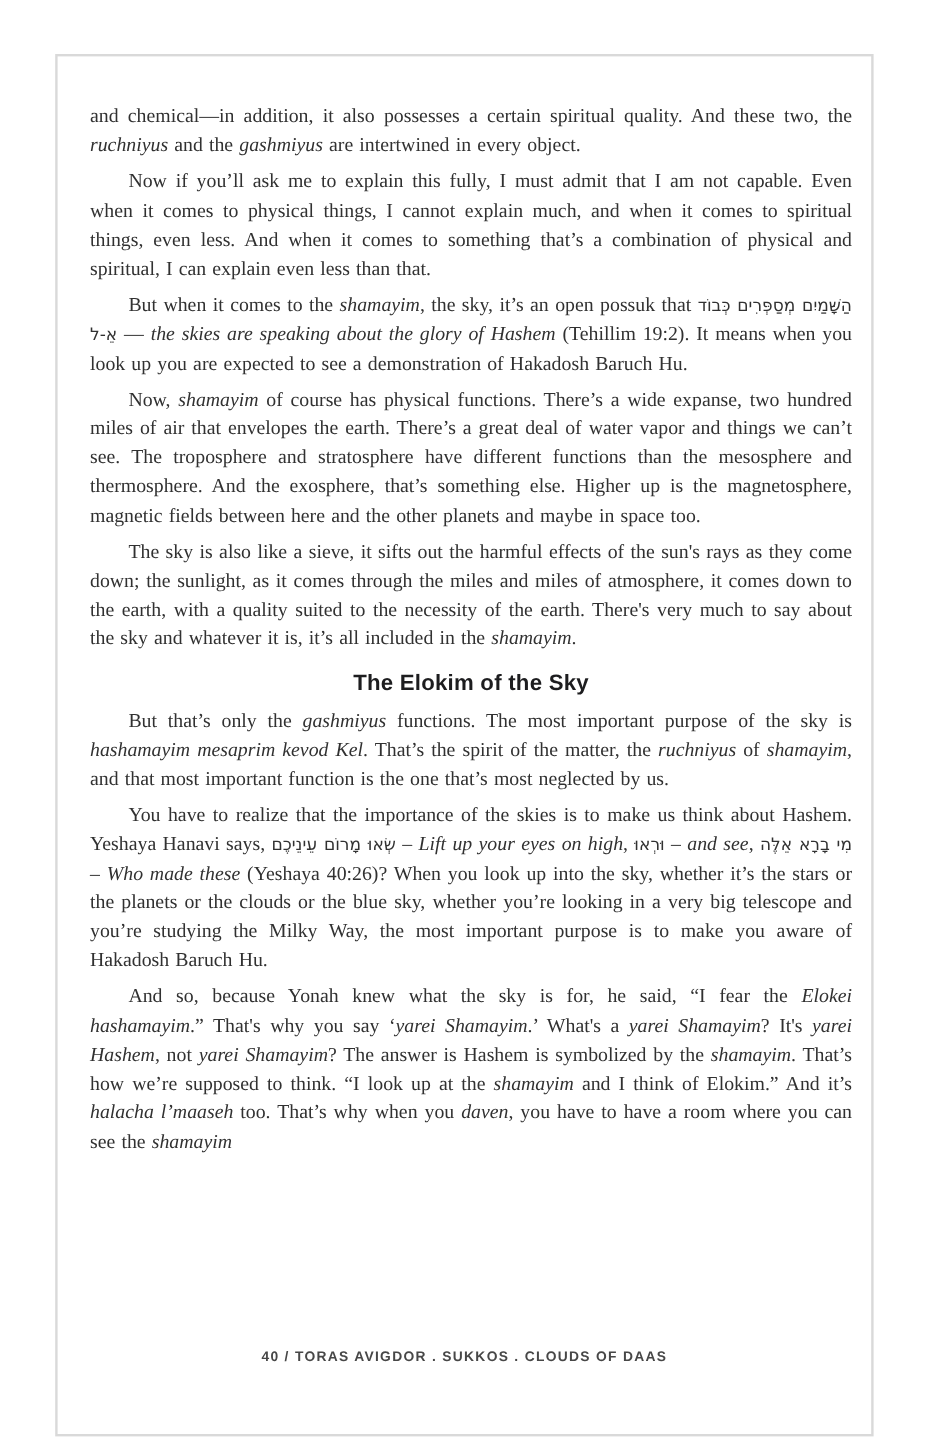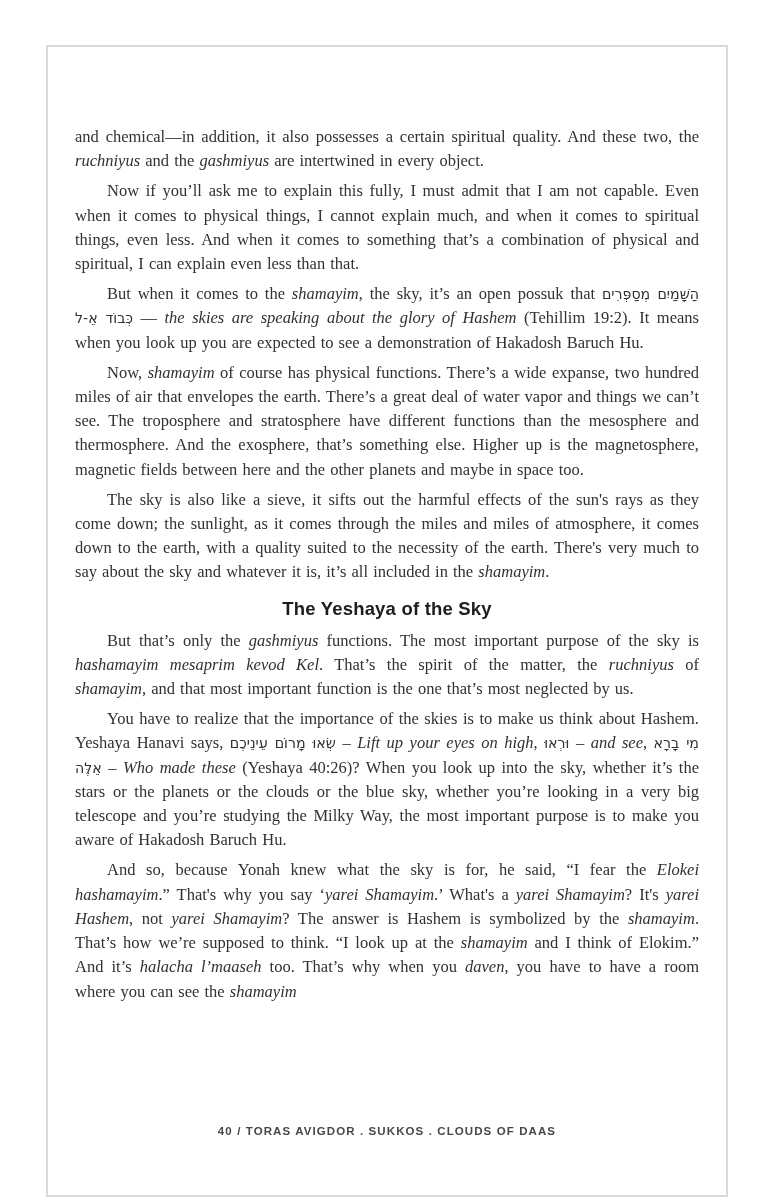--- a/index.html
+++ b/index.html
@@ -19,24 +19,23 @@
     left: 46px;
     top: 45px;
     width: 682px;
     height: 1152px;
     box-sizing: border-box;
     border: 2px solid var(--frame-border, #d9d9d9);
     background: var(--page-bg, #ffffff);
   }
   .content {
     box-sizing: border-box;
-    padding: 38px 27px 0 27px;
+    padding: 38px 16px 0 27px;
     height: 1040px;
     overflow: hidden;
-    margin-top: 40px;
   }
   p.para {
     margin: 0 0 6px 0;
     font-family: "Liberation Serif", serif;
     font-size: 16.5px;
     line-height: 24.2px;
     color: var(--ink, #313131);
     text-align: justify;
     word-spacing: 0.06em;
   }
@@ -73,19 +72,19 @@
 </head>
 <body>
 
 <div class="page-frame">
   <div class="content" id="article-body">
       <p class="para"><span>and chemical—in addition, it also possesses a certain spiritual quality. And these two, the </span><span class="it">ruchniyus</span><span> and the </span><span class="it">gashmiyus</span><span> are intertwined in every object.</span></p>
       <p class="para indent"><span>Now if you’ll ask me to explain this fully, I must admit that I am not capable. Even when it comes to physical things, I cannot explain much, and when it comes to spiritual things, even less. And when it comes to something that’s a combination of physical and spiritual, I can explain even less than that.</span></p>
       <p class="para indent"><span>But when it comes to the </span><span class="it">shamayim</span><span>, the sky, it’s an open possuk that </span><span class="heb" dir="rtl">הַשָּׁמַיִם מְסַפְּרִים כְּבוֹד אֵ-ל</span><span> — </span><span class="it">the skies are speaking about the glory of Hashem</span><span> (Tehillim 19:2). It means when you look up you are expected to see a demonstration of Hakadosh Baruch Hu.</span></p>
       <p class="para indent"><span>Now, </span><span class="it">shamayim</span><span> of course has physical functions. There’s a wide expanse, two hundred miles of air that envelopes the earth. There’s a great deal of water vapor and things we can’t see. The troposphere and stratosphere have different functions than the mesosphere and thermosphere. And the exosphere, that’s something else. Higher up is the magnetosphere, magnetic fields between here and the other planets and maybe in space too.</span></p>
       <p class="para indent"><span>The sky is also like a sieve, it sifts out the harmful effects of the sun's rays as they come down; the sunlight, as it comes through the miles and miles of atmosphere, it comes down to the earth, with a quality suited to the necessity of the earth. There's very much to say about the sky and whatever it is, it’s all included in the </span><span class="it">shamayim</span><span>.</span></p>
-      <h2 class="section-heading">The Yeshaya of the Sky</h2>
+      <h2 class="section-heading">The Elokim of the Sky</h2>
       <p class="para indent"><span>But that’s only the </span><span class="it">gashmiyus</span><span> functions. The most important purpose of the sky is </span><span class="it">hashamayim mesaprim kevod Kel</span><span>. That’s the spirit of the matter, the </span><span class="it">ruchniyus</span><span> of </span><span class="it">shamayim</span><span>, and that most important function is the one that’s most neglected by us.</span></p>
       <p class="para indent"><span>You have to realize that the importance of the skies is to make us think about Hashem. Yeshaya Hanavi says, </span><span class="heb" dir="rtl">שְׂאוּ מָרוֹם עֵינֵיכֶם</span><span> – </span><span class="it">Lift up your eyes on high</span><span>, </span><span class="heb" dir="rtl">וּרְאוּ</span><span> – </span><span class="it">and see</span><span>, </span><span class="heb" dir="rtl">מִי בָרָא אֵלֶּה</span><span> – </span><span class="it">Who made these</span><span> (Yeshaya 40:26)? When you look up into the sky, whether it’s the stars or the planets or the clouds or the blue sky, whether you’re looking in a very big telescope and you’re studying the Milky Way, the most important purpose is to make you aware of Hakadosh Baruch Hu.</span></p>
       <p class="para indent"><span>And so, because Yonah knew what the sky is for, he said, “I fear the </span><span class="it">Elokei hashamayim</span><span>.” That's why you say ‘</span><span class="it">yarei Shamayim</span><span>.’ What's a </span><span class="it">yarei Shamayim</span><span>? It's </span><span class="it">yarei Hashem</span><span>, not </span><span class="it">yarei Shamayim</span><span>? The answer is Hashem is symbolized by the </span><span class="it">shamayim</span><span>. That’s how we’re supposed to think. “I look up at the </span><span class="it">shamayim</span><span> and I think of Elokim.” And it’s </span><span class="it">halacha l’maaseh</span><span> too. That’s why when you </span><span class="it">daven</span><span>, you have to have a room where you can see the </span><span class="it">shamayim</span></p>
     </div>
   <div class="page-footer">40 / TORAS AVIGDOR . SUKKOS . CLOUDS OF DAAS</div>
 </div>
 
 </body></html>

